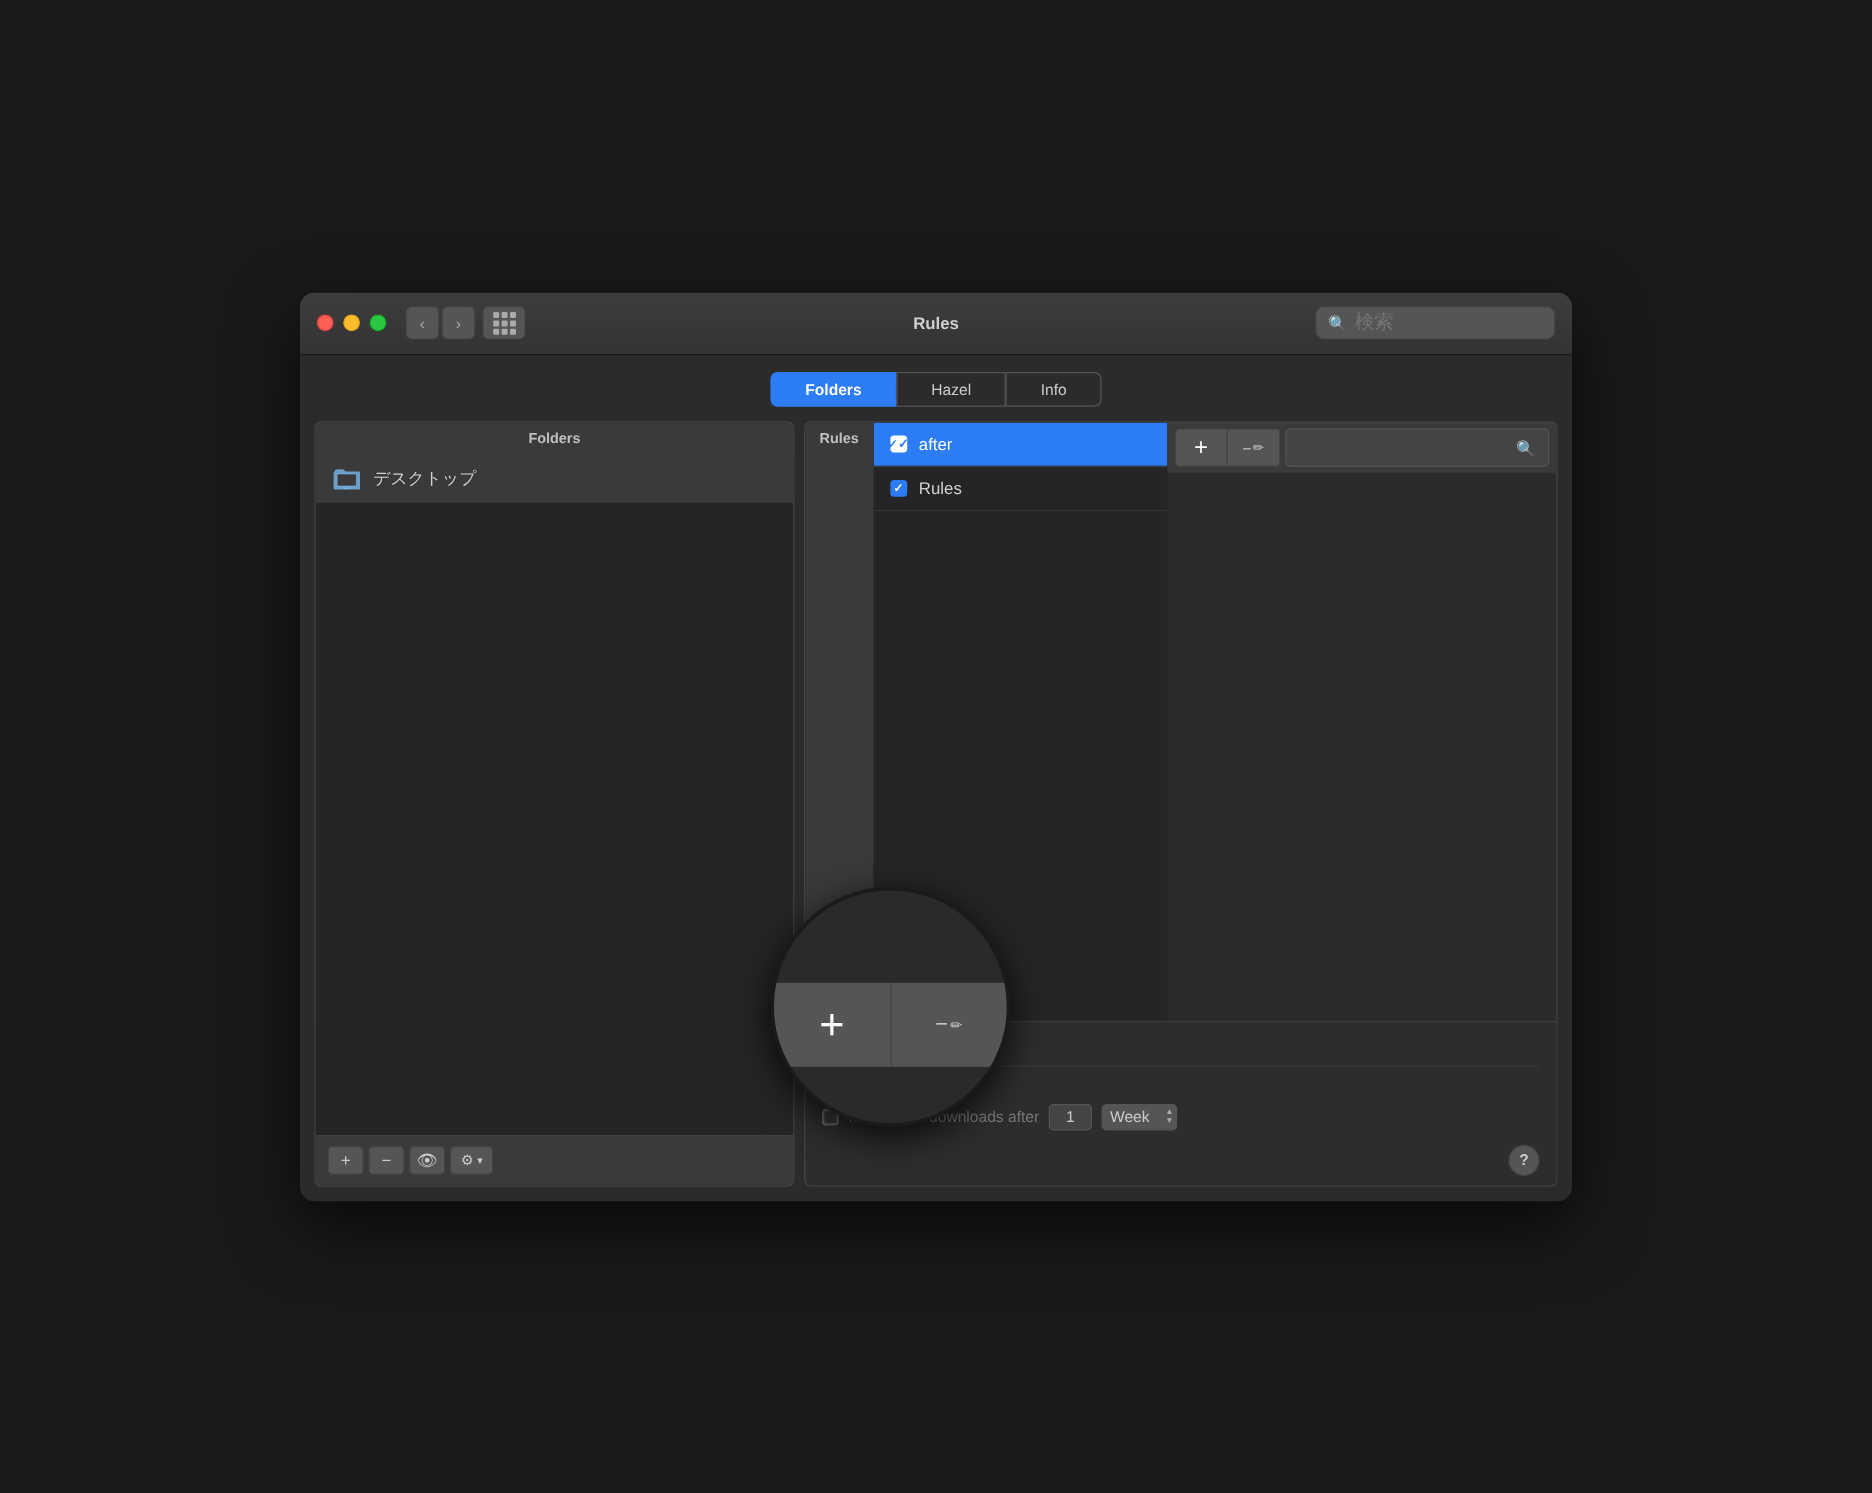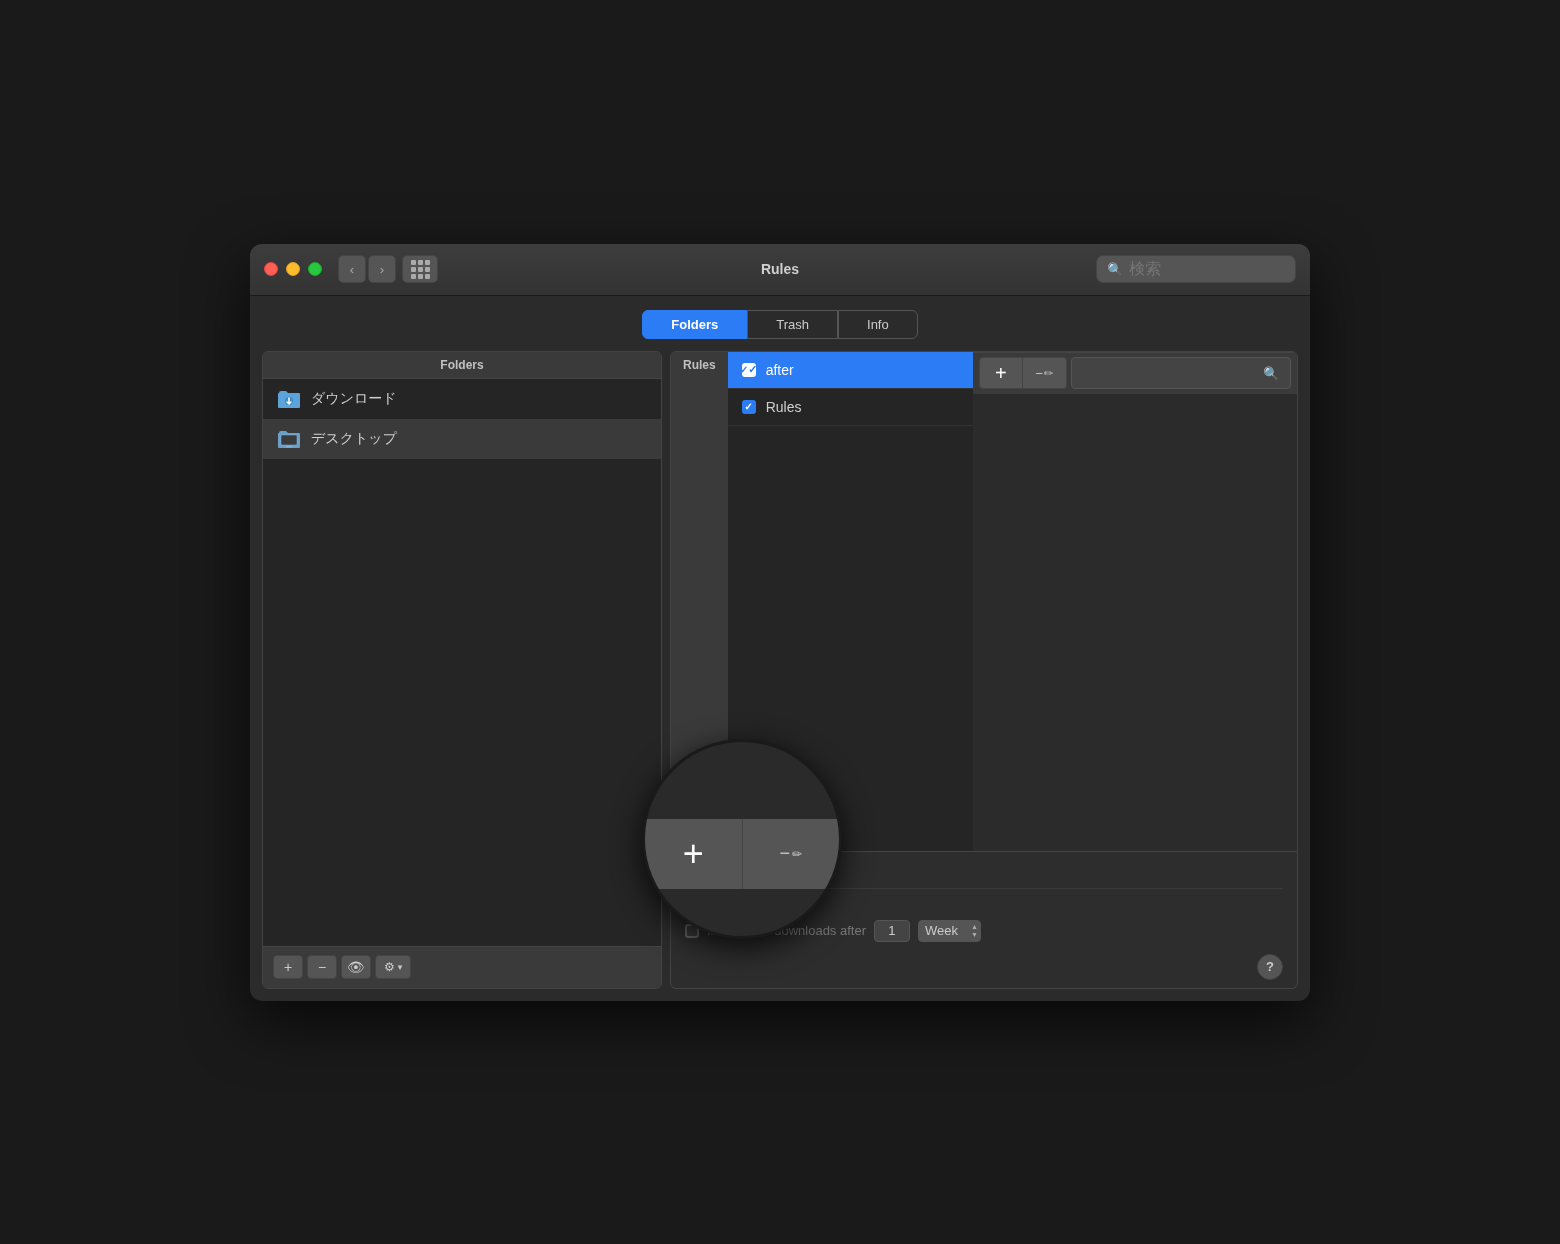--- a/index.html
+++ b/index.html
@@ -518,40 +518,30 @@
     </div>
     <div class="title">Rules</div>
     <div class="search-bar" style="margin-left:auto;">
       <span class="search-icon-char">🔍</span>
       <input type="text" placeholder="検索" style="">
     </div>
   </div>
 
   <div class="tab-bar">
     <div class="tab active">Folders</div>
-    <div class="tab">Trash</div>
+    <div class="tab">Hazel</div>
     <div class="tab">Info</div>
   </div>
 
   <div class="content" style="position:relative;">
 
     <div class="left-panel">
       <div class="panel-header">Folders</div>
       <div class="folder-list">
 
-        <div class="folder-item">
-          <div class="folder-icon">
-            <svg viewBox="0 0 24 20" fill="none">
-              <path d="M2 4 Q2 2 4 2 L9 2 L11 4 L22 4 Q23 4 23 5 L23 18 Q23 19 22 19 L2 19 Q1 19 1 18 L1 5 Q1 4 2 4Z" fill="#5ba3d9"></path>
-              <circle cx="12" cy="12" r="4" fill="#3a8cc4"></circle>
-              <path d="M12 9 L12 14 M10 13 L12 15 L14 13" stroke="white" stroke-width="1.5" stroke-linecap="round" stroke-linejoin="round"></path>
-            </svg>
-          </div>
-          <span>ダウンロード</span>
-        </div>
 
 
         <div class="folder-item selected">
           <div class="folder-icon">
             <svg viewBox="0 0 24 20" fill="none">
               <path d="M2 4 Q2 2 4 2 L9 2 L11 4 L22 4 Q23 4 23 5 L23 18 Q23 19 22 19 L2 19 Q1 19 1 18 L1 5 Q1 4 2 4Z" fill="#7ab8e8" opacity="0.8"></path>
               <rect x="4" y="6" width="16" height="10" rx="1" fill="#3a3a3a" stroke="#7ab8e8" stroke-width="0.5"></rect>
               <rect x="9" y="17" width="6" height="1.5" fill="#7ab8e8" opacity="0.8"></rect>
             </svg>
           </div>

